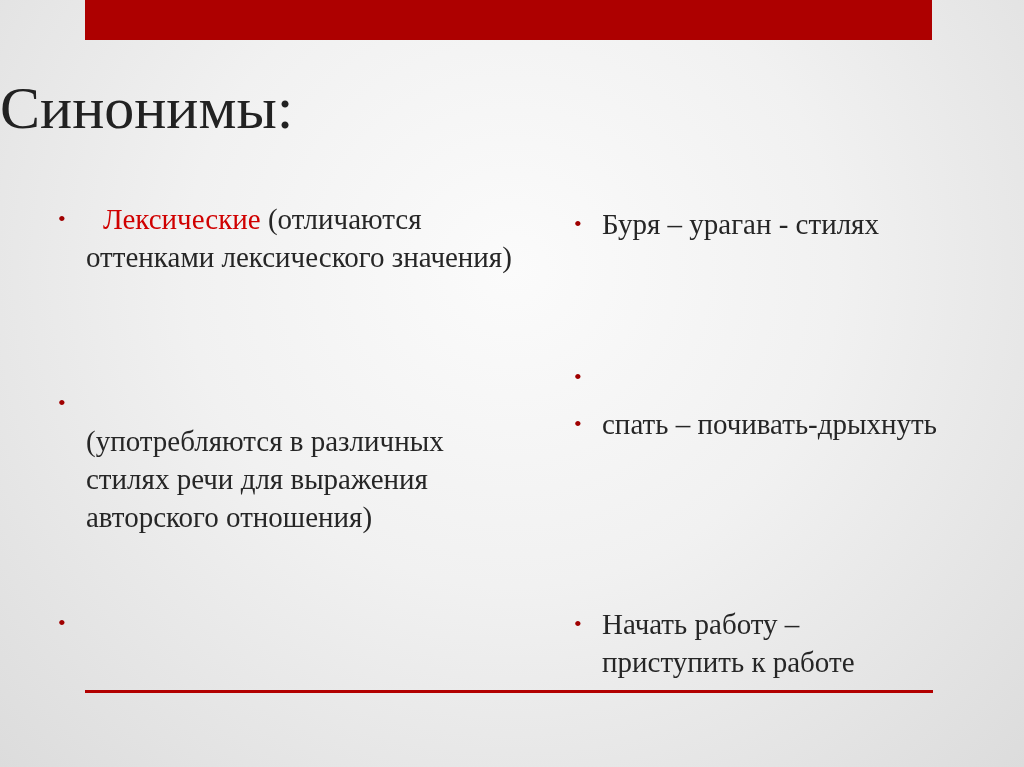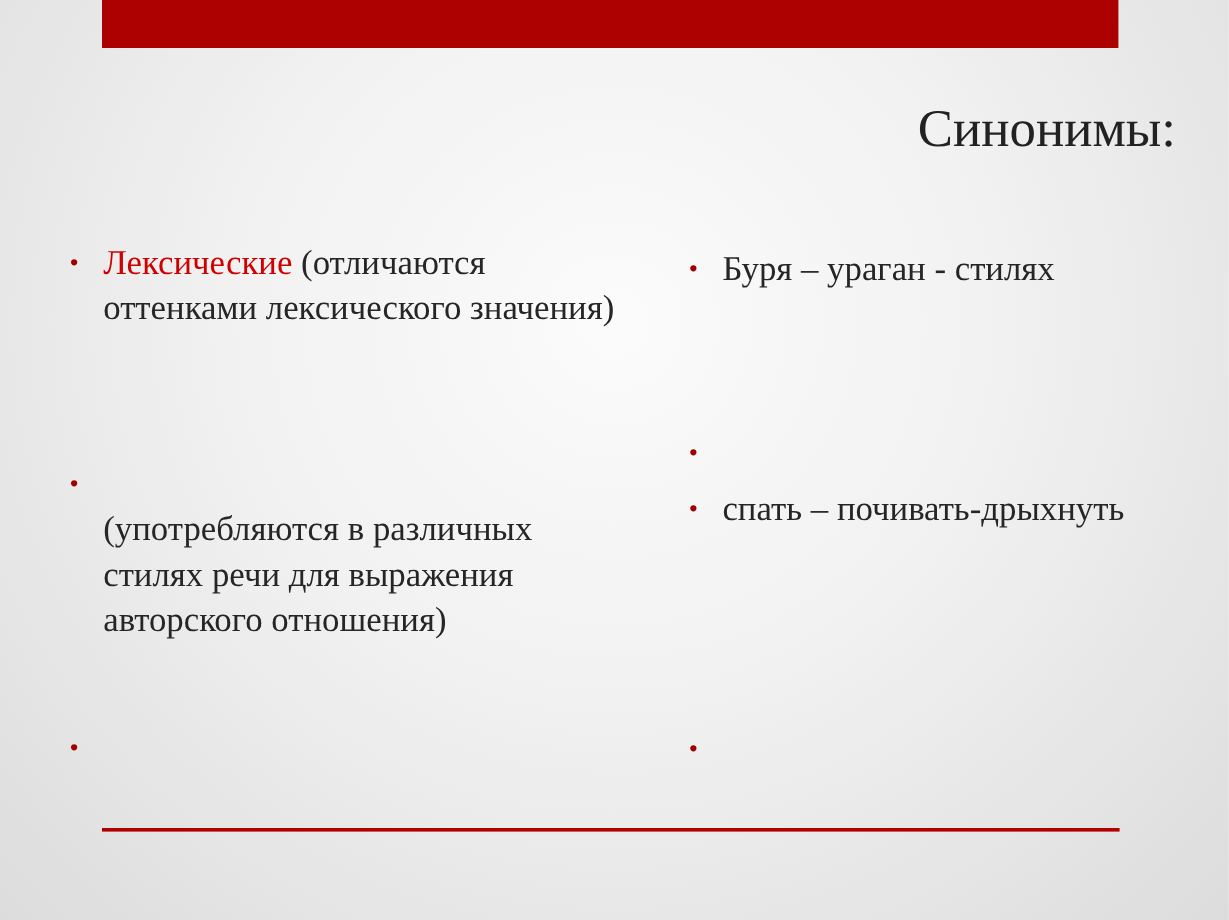--- a/index.html
+++ b/index.html
@@ -8,35 +8,35 @@
       background: radial-gradient(ellipse at 50% 35%, #fbfbfb 0%, #f1f1f1 45%, #dcdcdc 100%);
       font-family: "Liberation Serif", "DejaVu Serif", serif;
       color: #262626;
     }
     .top-bar {
       position: absolute; left: 85px; top: 0; width: 847px; height: 40px;
       background: #ad0000;
     }
     .title {
       position: absolute; left: 0; width: 980px; top: 72px;
-      text-align: right; font-size: 44px; line-height: 72px; color: #222;
+      text-align: left; font-size: 60px; line-height: 72px; color: #222;
     }
     .col { position: absolute; }
     .col-left { left: 58px; width: 470px; }
     .col-right { left: 574px; width: 440px; }
     .item {
       position: absolute; left: 0; right: 0;
       font-size: 29px; line-height: 38px;
       padding-left: 28px;
     }
     .bullet {
       position: absolute; left: 0; top: 0; width: 28px;
       color: #a00000; font-size: 22px; line-height: 38px;
     }
-    .accent { color: #d00000; }
+    .accent { color: #d00000; margin-left: 17px; }
     .bottom-line {
       position: absolute; left: 85px; top: 690px; width: 848px; height: 3px;
       background: #b20000;
     }
   </style>
 </head>
 <body>
 
 <div class="top-bar"></div>
 
@@ -63,16 +63,17 @@
   </div>
   <div class="item" style="top:358px;">
     <span class="bullet">•</span>
   </div>
   <div class="item" style="top:405px;">
     <span class="bullet">•</span>
     <span>спать – почивать-дрыхнуть</span>
   </div>
   <div class="item" style="top:605px; width:260px;">
     <span class="bullet">•</span>
+    <span>Начать работу – приступить к работе</span>
   </div>
 </div>
 
 <div class="bottom-line"></div>
 
 </body></html>

